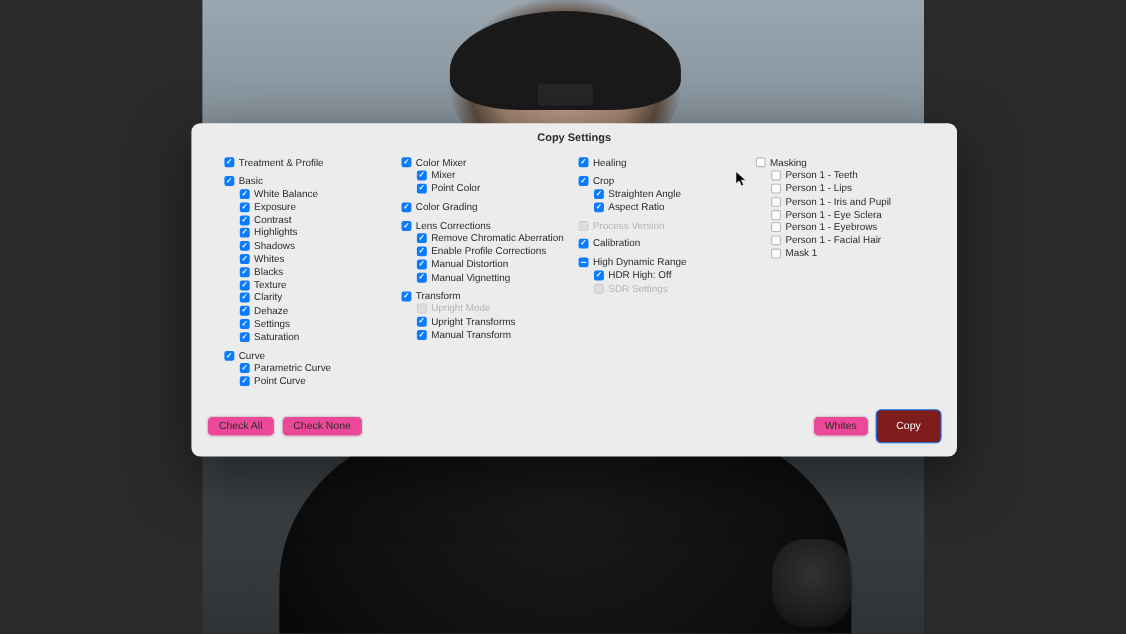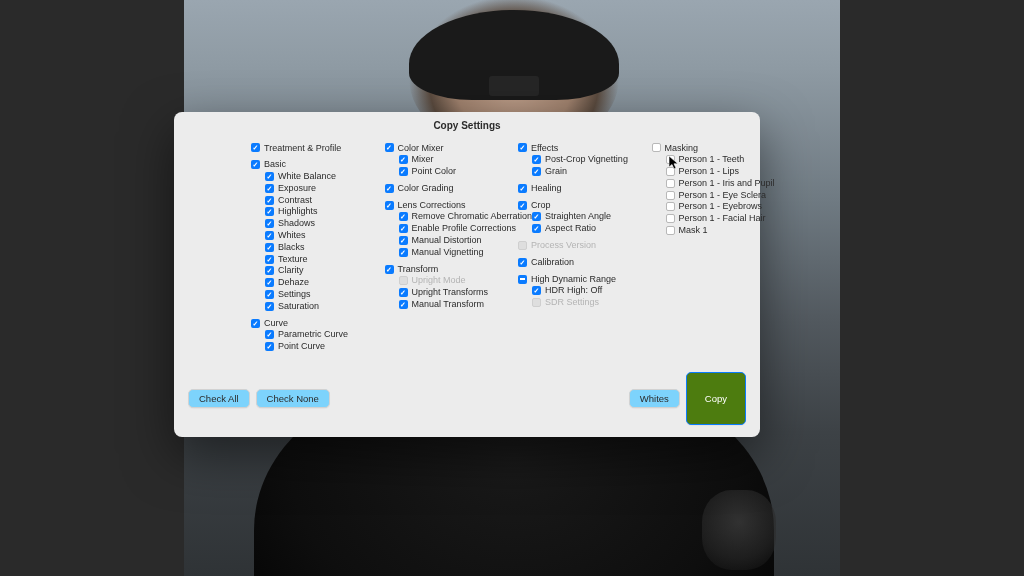--- a/index.html
+++ b/index.html
@@ -55,21 +55,21 @@
     left: 518px; top: 490px;
     width: 74px; height: 80px;
     background: radial-gradient(circle at 50% 40%, #4a4a4a 0%, #2a2a2a 60%, transparent 100%);
     border-radius: 40%;
     opacity: 0.6;
   }
 
   .dialog {
     position: absolute;
     left: 174px; top: 112px;
-    width: 586px;
+    width: 696px;
     background: #ececec;
     border-radius: 8px;
     box-shadow: 0 18px 50px rgba(0,0,0,0.5);
     color: #2b2b2b;
     font-size: 9px;
     line-height: 1.2;
   }
   .dlg-title {
     text-align: center;
     font-weight: 600;
@@ -85,21 +85,20 @@
     flex: 1 1 0;
     min-width: 0;
   }
   .group { margin-bottom: 5px; }
   .row {
     display: flex;
     align-items: center;
     gap: 4px;
     padding: 0.5px 0;
     white-space: nowrap;
-    margin-left: 47px;
   }
   .row.child { padding-left: 14px; }
   .row.disabled { color: #b4b4b4; }
   .cb {
     width: 9px; height: 9px;
     border-radius: 2px;
     display: inline-flex;
     align-items: center; justify-content: center;
     flex-shrink: 0;
     box-sizing: border-box;
@@ -138,34 +137,34 @@
   }
   .cursor svg { display: block; }
 
   .dlg-footer {
     display: flex;
     align-items: center;
     padding: 6px 14px 12px 14px;
     gap: 6px;
   }
   .btn {
-    background: #7dd3fc;
+    background: #ec4899;
     border: 1px solid #d2d2d2;
     border-radius: 5px;
     padding: 3px 10px;
     font-size: 9.5px;
     color: #2b2b2b;
     box-shadow: 0 1px 1px rgba(0,0,0,0.04);
     cursor: pointer;
   }
   .btn.primary {
-    background: #4d7c0f;
+    background: #7f1d1d;
     border-color: #0a7bff;
     color: #fff;
-    padding: 20px 18px;
+    padding: 9px 18px;
   }
   .spacer { flex: 1; }
 </style>
 </head>
 <body>
 
 <div class="bg">
   <div class="photo">
     <div class="head"></div>
     <div class="cap"></div>
@@ -309,34 +308,20 @@
               <span class="cb checked"></span>
               <span>Upright Transforms</span>
             </div>
             <div class="row child">
               <span class="cb checked"></span>
               <span>Manual Transform</span>
             </div>
           </div>
         </div>
         <div class="col">
-          <div class="group">
-            <div class="row">
-              <span class="cb checked"></span>
-              <span>Effects</span>
-            </div>
-            <div class="row child">
-              <span class="cb checked"></span>
-              <span>Post-Crop Vignetting</span>
-            </div>
-            <div class="row child">
-              <span class="cb checked"></span>
-              <span>Grain</span>
-            </div>
-          </div>
           <div class="group">
             <div class="row">
               <span class="cb checked"></span>
               <span>Healing</span>
             </div>
           </div>
           <div class="group">
             <div class="row">
               <span class="cb checked"></span>
               <span>Crop</span>

